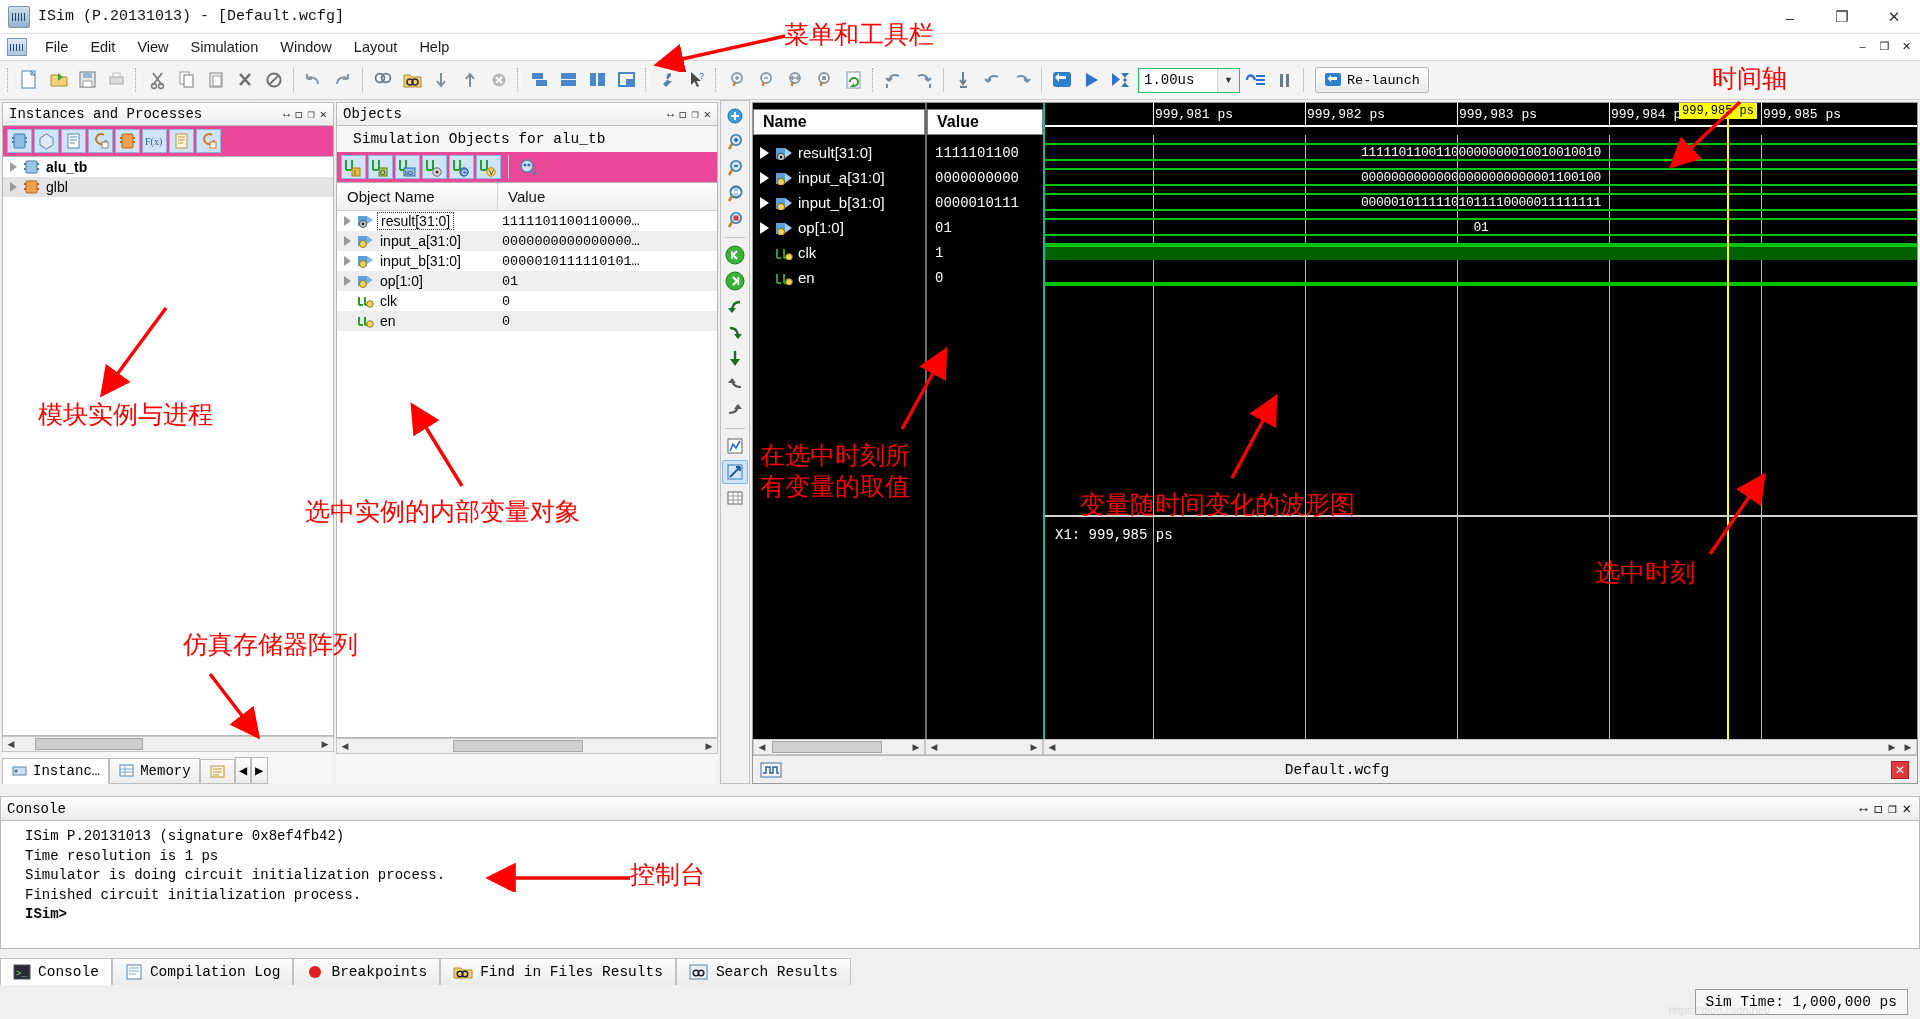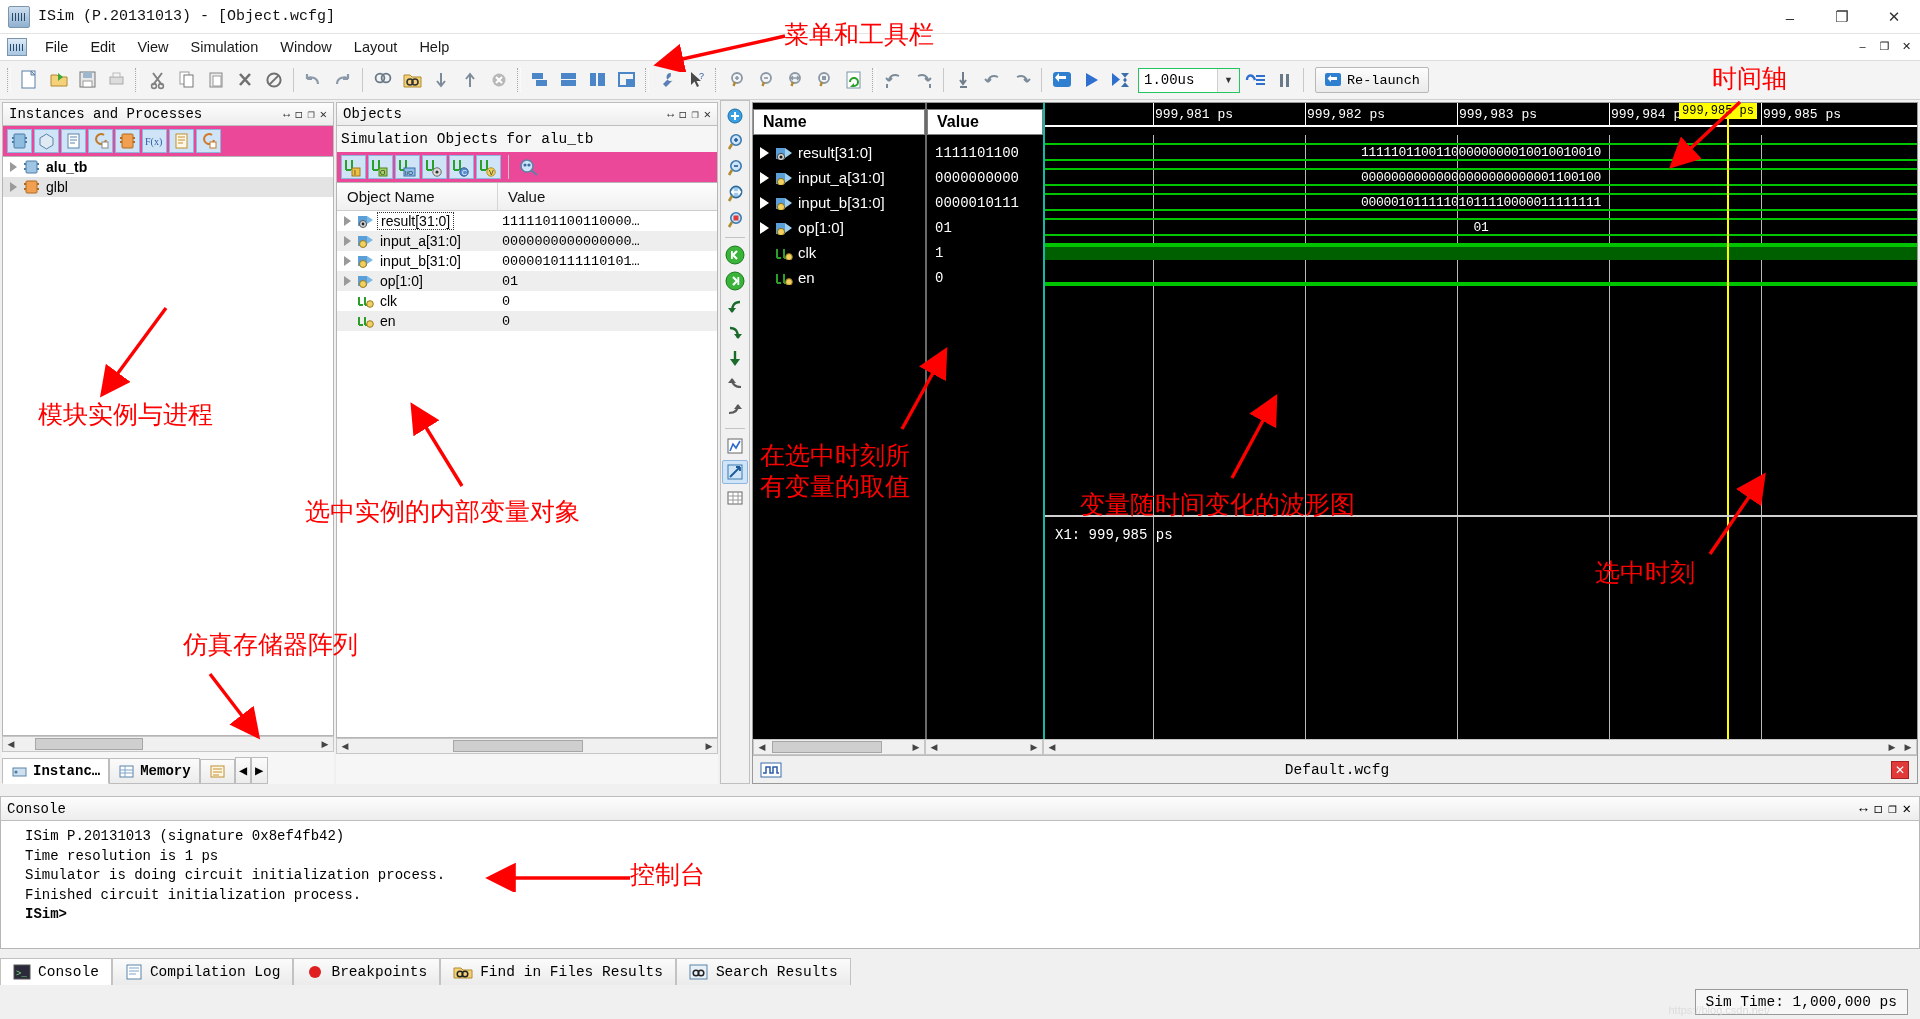--- a/index.html
+++ b/index.html
@@ -86,22 +86,22 @@
   .val-cell{font-family:"Liberation Mono",monospace;font-size:13.5px;white-space:nowrap;overflow:hidden;}
   .focus-box{border:1px dotted #333;padding:0 3px;margin-left:-3px;}
 
   .hscroll{height:16px;background:#f0f0f0;border:1px solid #c6c6c6;display:flex;align-items:center;}
   .hs-arrow{width:16px;height:14px;display:flex;align-items:center;justify-content:center;font-size:9px;color:#444;}
   .hs-track{flex:1;height:14px;background:#f0f0f0;position:relative;}
   .hs-thumb{position:absolute;top:1px;height:12px;background:#cfcfcf;border:1px solid #a6a6a6;}
 
   
   .ltabs{height:30px;display:flex;align-items:flex-end;gap:0;margin-top:2px;}
-  .ltab{display:flex;align-items:center;gap:5px;padding:4px 8px;border:1px solid #bdbdbd;
-    background:linear-gradient(#fbfbfb,#ececec);font-family:"Liberation Mono",monospace;font-size:14px;font-weight:bold;}
+  .ltab{display:flex;align-items:flex-start;gap:5px;padding:4px 8px;border:1px solid #bdbdbd;
+    background:linear-gradient(#fbfbfb,#ececec);font-family:"Liberation Mono",monospace;font-size:14px;}
   .ltab.active{background:#fff;border-bottom-color:#fff;}
 
   
   #wavetools{width:30px;background:#f1f1f1;border:1px solid #c0c0c0;display:flex;
     flex-direction:column;align-items:center;padding-top:3px;gap:2px;}
   .wt{width:26px;height:24px;display:flex;align-items:center;justify-content:center;border-radius:2px;}
   .wt.sel{background:#cfe4f7;border:1px solid #8cb6dd;}
   .wtsep{width:20px;height:1px;background:#c3c3c3;margin:3px 0;}
 
   
@@ -160,21 +160,21 @@
   
   .anno{position:absolute;color:#ff0000;font-size:25px;white-space:nowrap;
         font-family:"DejaVu Sans", sans-serif; font-weight:500;}
   .arrow{position:absolute;}
 </style>
 </head>
 <body>
 
 <div id="titlebar">
   <div class="app-icon"></div>
-  <div id="title-text" class="mono">ISim (P.20131013) - [Object.wcfg]</div>
+  <div id="title-text" class="mono">ISim (P.20131013) - [Default.wcfg]</div>
   <div class="winbtns">
     <div class="winbtn">–</div>
     <div class="winbtn">❐</div>
     <div class="winbtn close">✕</div>
   </div>
 </div>
 
 <div id="menubar">
   <div class="menu-icon"></div>
   <div class="menu-item">File</div>
@@ -574,21 +574,21 @@
     <div class="panel-title">
       <span>Objects</span>
       <span class="pt-btns">
         <span>↔</span>
         <span>◻</span>
         <span>❐</span>
         <span>✕</span>
       </span>
     </div>
     <div style="height:26px;border-left:1px solid #bdbdbd;border-right:1px solid #bdbdbd;
-                display:flex;align-items:center;padding-left:4px;
+                display:flex;align-items:center;padding-left:16px;
                 font-family:'Liberation Mono',monospace;font-size:14.5px;">Simulation Objects for alu_tb</div>
     <div class="ptool">
       <div class="picon sel">
           <svg width="21" height="20">
             <path d="M3 3v10 M3 13h5" stroke="#2aa02a" stroke-width="2" fill="none"></path>
             <path d="M9 3v10 M9 13h5" stroke="#2aa02a" stroke-width="2" fill="none"></path>
             <rect x="9" y="11" width="8" height="8" fill="#f0c040" stroke="#a07820"></rect>
             <text x="11" y="18" font-size="7" fill="#333" font-family="Liberation Sans">I</text>
           </svg>
         </div>

